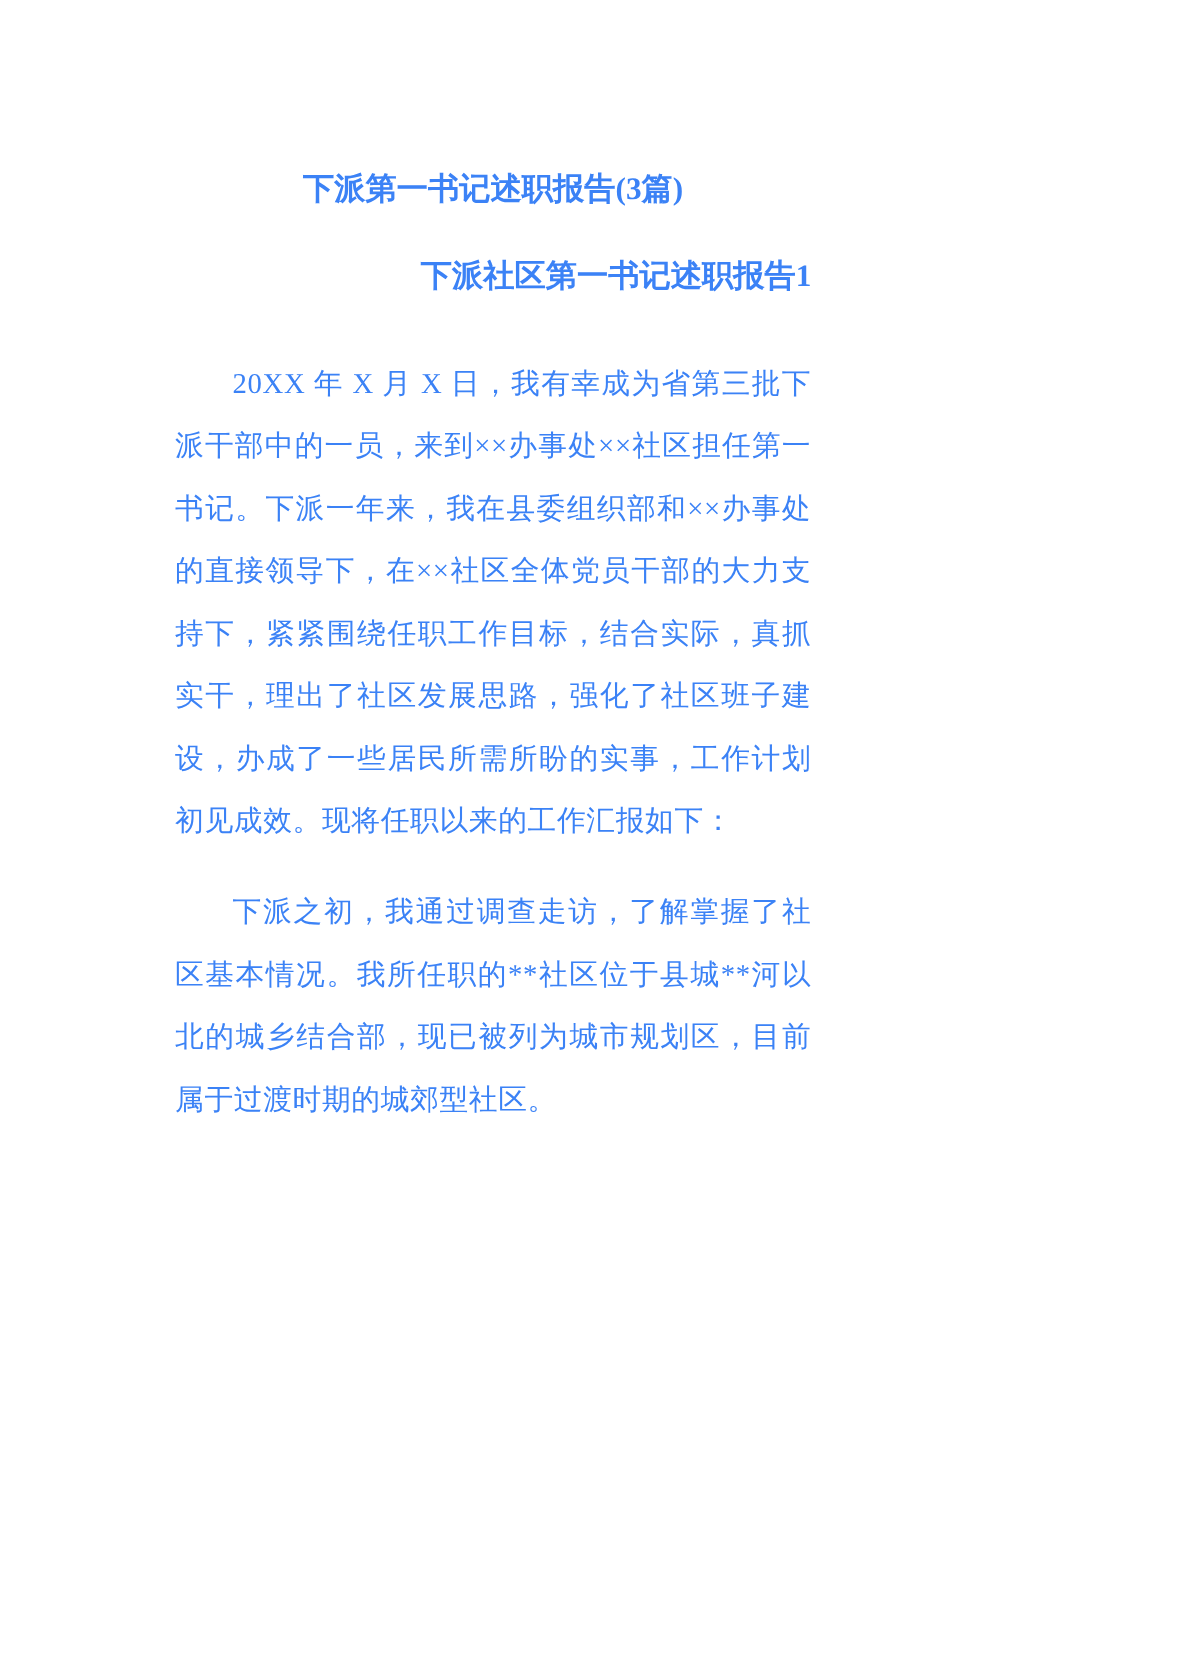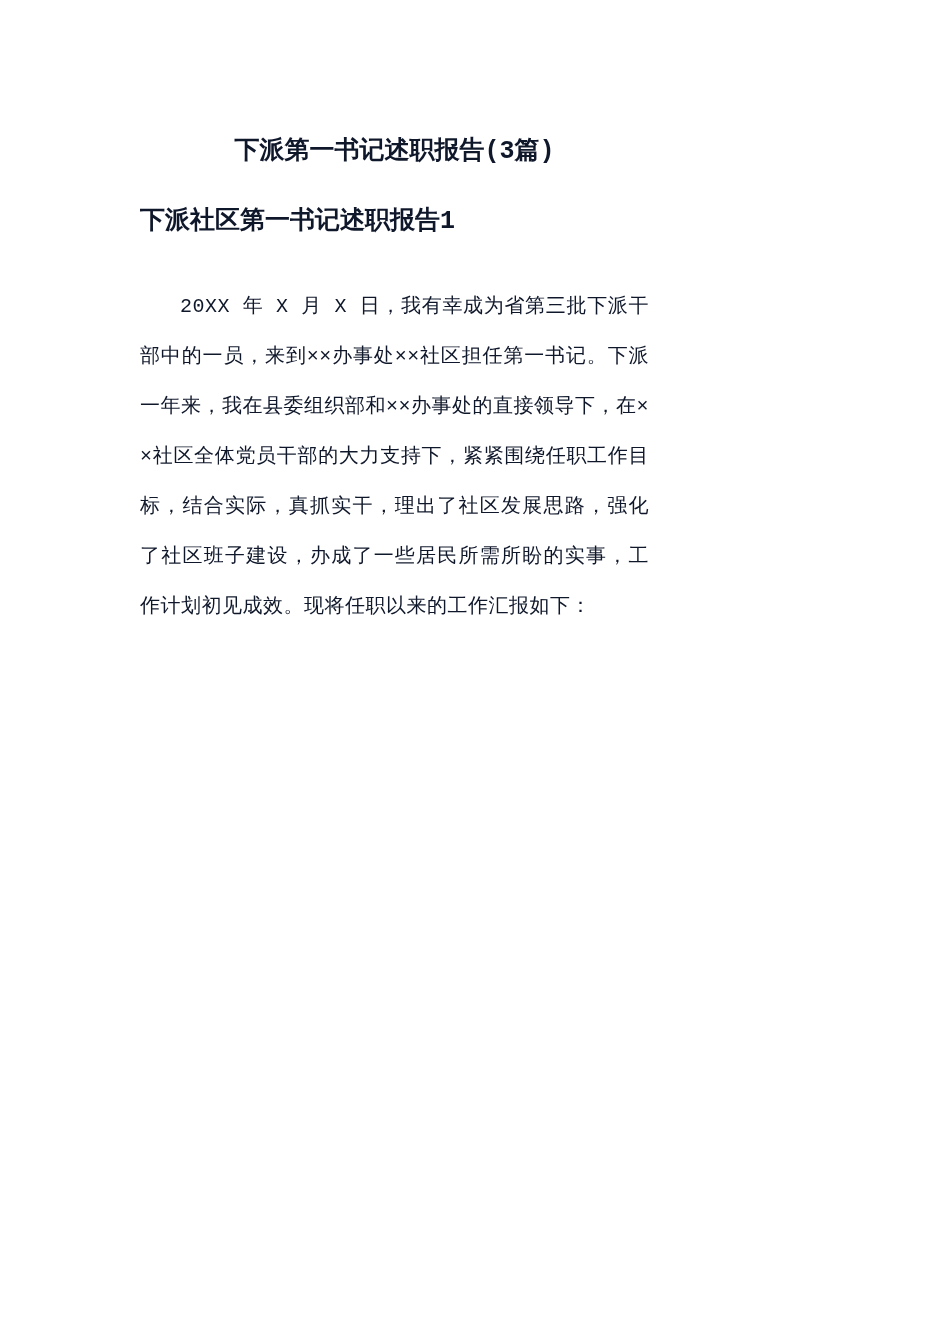--- a/index.html
+++ b/index.html
@@ -6,40 +6,40 @@
     margin: 0;
     padding: 0;
     background: #ffffff;
   }
   .page {
     position: relative;
     width: 788px;
     min-height: 1344px;
     box-sizing: border-box;
     background: #ffffff;
-    color: #0f172a;
+    color: #3b82f6;
     padding: 138px 139px 90px 140px;
-    font-family: Liberation Mono, monospace;
+    font-family: Liberation Serif, serif;
   }
   .doc-title {
     font-size: 25px;
     font-weight: bold;
     text-align: center;
     line-height: 28px;
     margin: 0 0 42px 0;
   }
   .doc-subtitle {
     font-size: 25px;
     font-weight: bold;
-    text-align: left;
+    text-align: right;
     line-height: 28px;
     margin: 0 0 46px 0;
   }
   .para {
-    font-size: 20px;
+    font-size: 23px;
     line-height: 50px;
     letter-spacing: 0.5px;
     text-align: justify;
     text-indent: 2em;
     margin: 0 0 23px 0;
     word-break: break-all;
   }
   .para:last-child {
     margin-bottom: 0;
   }
@@ -47,15 +47,16 @@
 </head>
 <body>
 
 <div class="page">
   <h1 class="doc-title">下派第一书记述职报告(3篇)</h1>
 
   <h2 class="doc-subtitle">下派社区第一书记述职报告1</h2>
 
   <p class="para">20XX 年 X 月 X 日，我有幸成为省第三批下派干部中的一员，来到××办事处××社区担任第一书记。下派一年来，我在县委组织部和××办事处的直接领导下，在××社区全体党员干部的大力支持下，紧紧围绕任职工作目标，结合实际，真抓实干，理出了社区发展思路，强化了社区班子建设，办成了一些居民所需所盼的实事，工作计划初见成效。现将任职以来的工作汇报如下：</p>
 
+  <p class="para">下派之初，我通过调查走访，了解掌握了社区基本情况。我所任职的**社区位于县城**河以北的城乡结合部，现已被列为城市规划区，目前属于过渡时期的城郊型社区。</p>
 
 
 </div>
 
 </body></html>

